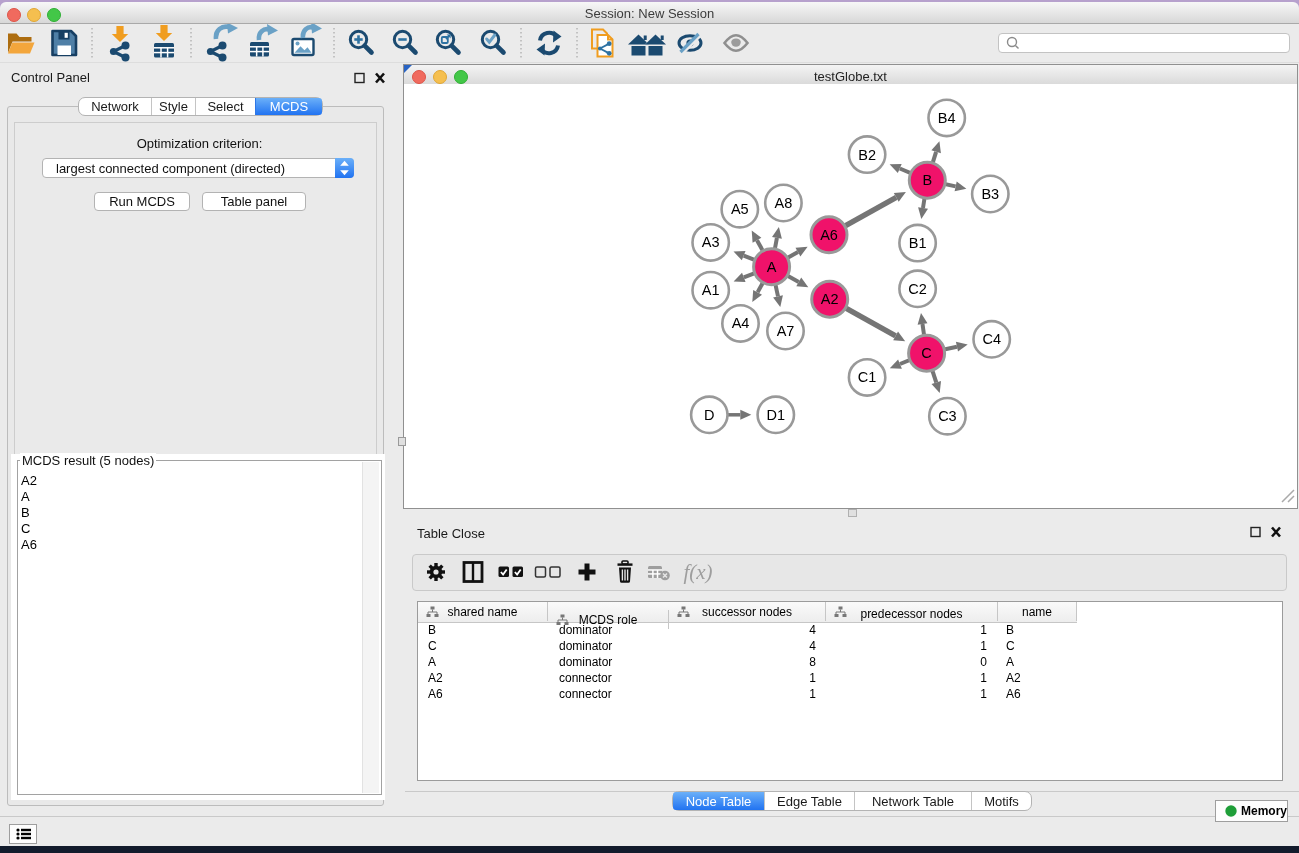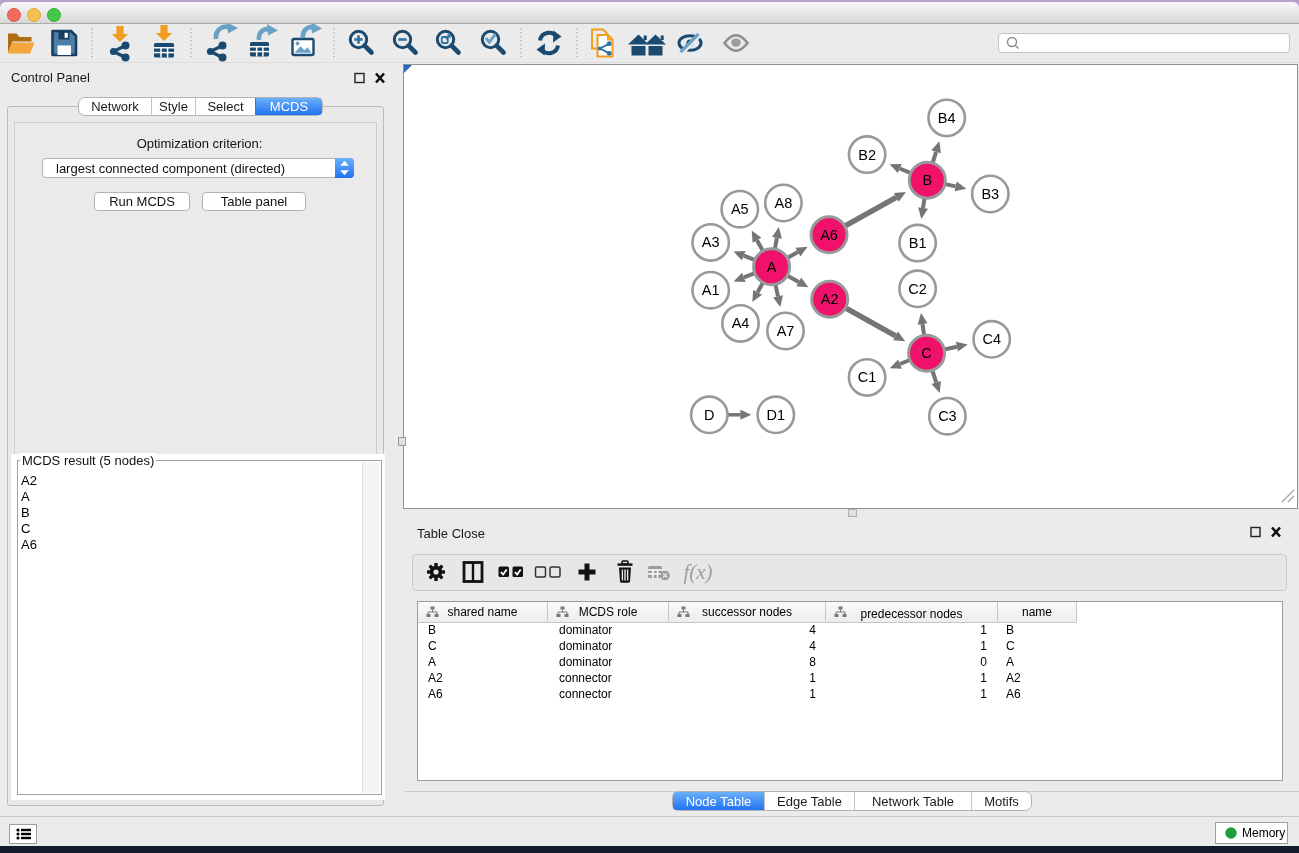--- a/index.html
+++ b/index.html
@@ -53,28 +53,29 @@
   #tp-toolbar{top:554px;left:412px;width:875px;height:37px;background:#e7e7e7;border:1px solid #c9c9c9;border-radius:4px;box-sizing:border-box;}
   #table{top:601px;left:417px;width:866px;height:180px;background:#fff;border:1px solid #9b9b9b;box-sizing:border-box;}
   #thead{position:absolute;top:0;left:0;height:20px;background:linear-gradient(#fafafa,#ededed);border-bottom:1px solid #c6c6c6;}
   .th{position:absolute;top:0;height:19px;display:flex;align-items:center;justify-content:center;font-size:12px;color:#000;
     border-right:1px solid #c6c6c6;box-sizing:border-box;}
   .th svg{position:absolute;left:8px;top:4px;}
   .td{position:absolute;height:16px;font-size:12px;color:#000;line-height:16px;}
   
   #statusline{top:816px;left:0;width:1299px;height:0;border-top:1px solid #c9c9c9;}
   #listbtn{top:824px;left:9px;width:28px;height:20px;background:#fdfdfd;border:1px solid #9e9e9e;box-sizing:border-box;}
-  #membtn{top:822px;left:1215px;width:73px;height:22px;background:#fdfdfd;border:1px solid #9e9e9e;box-sizing:border-box;
-    display:flex;align-items:center;font-size:12px;color:#000;}
+  #membtn{top:800px;left:1215px;width:73px;height:22px;background:#fdfdfd;border:1px solid #9e9e9e;box-sizing:border-box;
+    display:flex;align-items:center;font-size:12px;color:#000;font-weight:bold;}
   .hline{position:absolute;background:#c9c9c9;height:1px;}
 </style>
 </head>
 <body>
 <div class="abs" id="desktop-top"></div>
 <div class="abs" id="titlebar">
+  <div class="title">Session: New Session</div>
   <div class="abs light" style="left:7px;background:#f06a5e;border:0.5px solid #dd5549;"></div>
   <div class="abs light" style="left:27px;background:#f5bf4f;border:0.5px solid #e0a735;"></div>
   <div class="abs light" style="left:47px;background:#43c748;border:0.5px solid #2faf35;"></div>
 </div>
 <div class="abs" id="appbody"></div>
 <div class="abs" id="toolbar"></div>
 <svg class="abs" width="1299" height="38" style="left:0;top:24px">
     <line x1="92" y1="4" x2="92" y2="34" stroke="#9a9a9a" stroke-width="1" stroke-dasharray="1.5,2.5"></line>
     <line x1="191" y1="4" x2="191" y2="34" stroke="#9a9a9a" stroke-width="1" stroke-dasharray="1.5,2.5"></line>
     <line x1="334" y1="4" x2="334" y2="34" stroke="#9a9a9a" stroke-width="1" stroke-dasharray="1.5,2.5"></line>
@@ -222,20 +223,26 @@
 </div>
 <div class="btn" style="top:192px;left:94px;width:96px;">Run MCDS</div>
 <div class="btn" style="top:192px;left:202px;width:104px;">Table panel</div>
 <div class="abs" id="white-panel"></div>
 <div class="abs" id="groupbox"></div>
 <div class="abs" id="cp-scroll"></div>
 <div class="abs" id="group-title">MCDS result (5 nodes)</div>
 <div class="abs" id="mcds-list">A2<br>A<br>B<br>C<br>A6</div>
 
 <div class="abs" id="netwin">
+  <div id="net-titlebar">
+    <div class="title">testGlobe.txt</div>
+    <div class="abs light" style="left:8px;top:5px;background:#f06a5e;border:0.5px solid #dd5549;"></div>
+    <div class="abs light" style="left:29px;top:5px;background:#f5bf4f;border:0.5px solid #e0a735;"></div>
+    <div class="abs light" style="left:50px;top:5px;background:#43c748;border:0.5px solid #2faf35;"></div>
+  </div>
   <div id="net-corner"></div>
   <div id="canvas">
     <svg width="893" height="422" viewBox="0 0 893 422" style="position:absolute;left:0;top:0">
 <line x1="367.6" y1="182.7" x2="353.0" y2="156.3" stroke="#757575" stroke-width="4.0"></line>
 <line x1="367.6" y1="182.7" x2="372.9" y2="153.9" stroke="#757575" stroke-width="4.0"></line>
 <line x1="367.6" y1="182.7" x2="339.7" y2="171.6" stroke="#757575" stroke-width="4.0"></line>
 <line x1="367.6" y1="182.7" x2="339.8" y2="193.4" stroke="#757575" stroke-width="4.0"></line>
 <line x1="367.6" y1="182.7" x2="353.6" y2="208.3" stroke="#757575" stroke-width="4.0"></line>
 <line x1="367.6" y1="182.7" x2="374.0" y2="212.3" stroke="#757575" stroke-width="4.0"></line>
 <line x1="367.6" y1="182.7" x2="394.0" y2="168.0" stroke="#757575" stroke-width="4.0"></line>
@@ -381,21 +388,21 @@
   <div id="thead" style="width:659px;"></div>
   <div class="th" style="left:0;width:130px;">
       <svg width="13" height="12" viewBox="0 0 13 12">
         <rect x="4.5" y="0.5" width="4" height="3" fill="#777"></rect>
         <path d="M6.5,3.5 V6 M2,6 H11 M2,6 V8 M11,6 V8" stroke="#777" stroke-width="1" fill="none"></path>
         <rect x="0.5" y="8" width="4" height="3" fill="#777"></rect>
         <rect x="8.5" y="8" width="4" height="3" fill="#777"></rect>
       </svg>
       <span>shared name</span>
     </div>
-  <div class="th" style="left:130px;width:121px;">
+  <div class="th" style="left:130px;width:121px;margin-top:8px;">
       <svg width="13" height="12" viewBox="0 0 13 12">
         <rect x="4.5" y="0.5" width="4" height="3" fill="#777"></rect>
         <path d="M6.5,3.5 V6 M2,6 H11 M2,6 V8 M11,6 V8" stroke="#777" stroke-width="1" fill="none"></path>
         <rect x="0.5" y="8" width="4" height="3" fill="#777"></rect>
         <rect x="8.5" y="8" width="4" height="3" fill="#777"></rect>
       </svg>
       <span>MCDS role</span>
     </div>
   <div class="th" style="left:251px;width:157px;">
       <svg width="13" height="12" viewBox="0 0 13 12">

